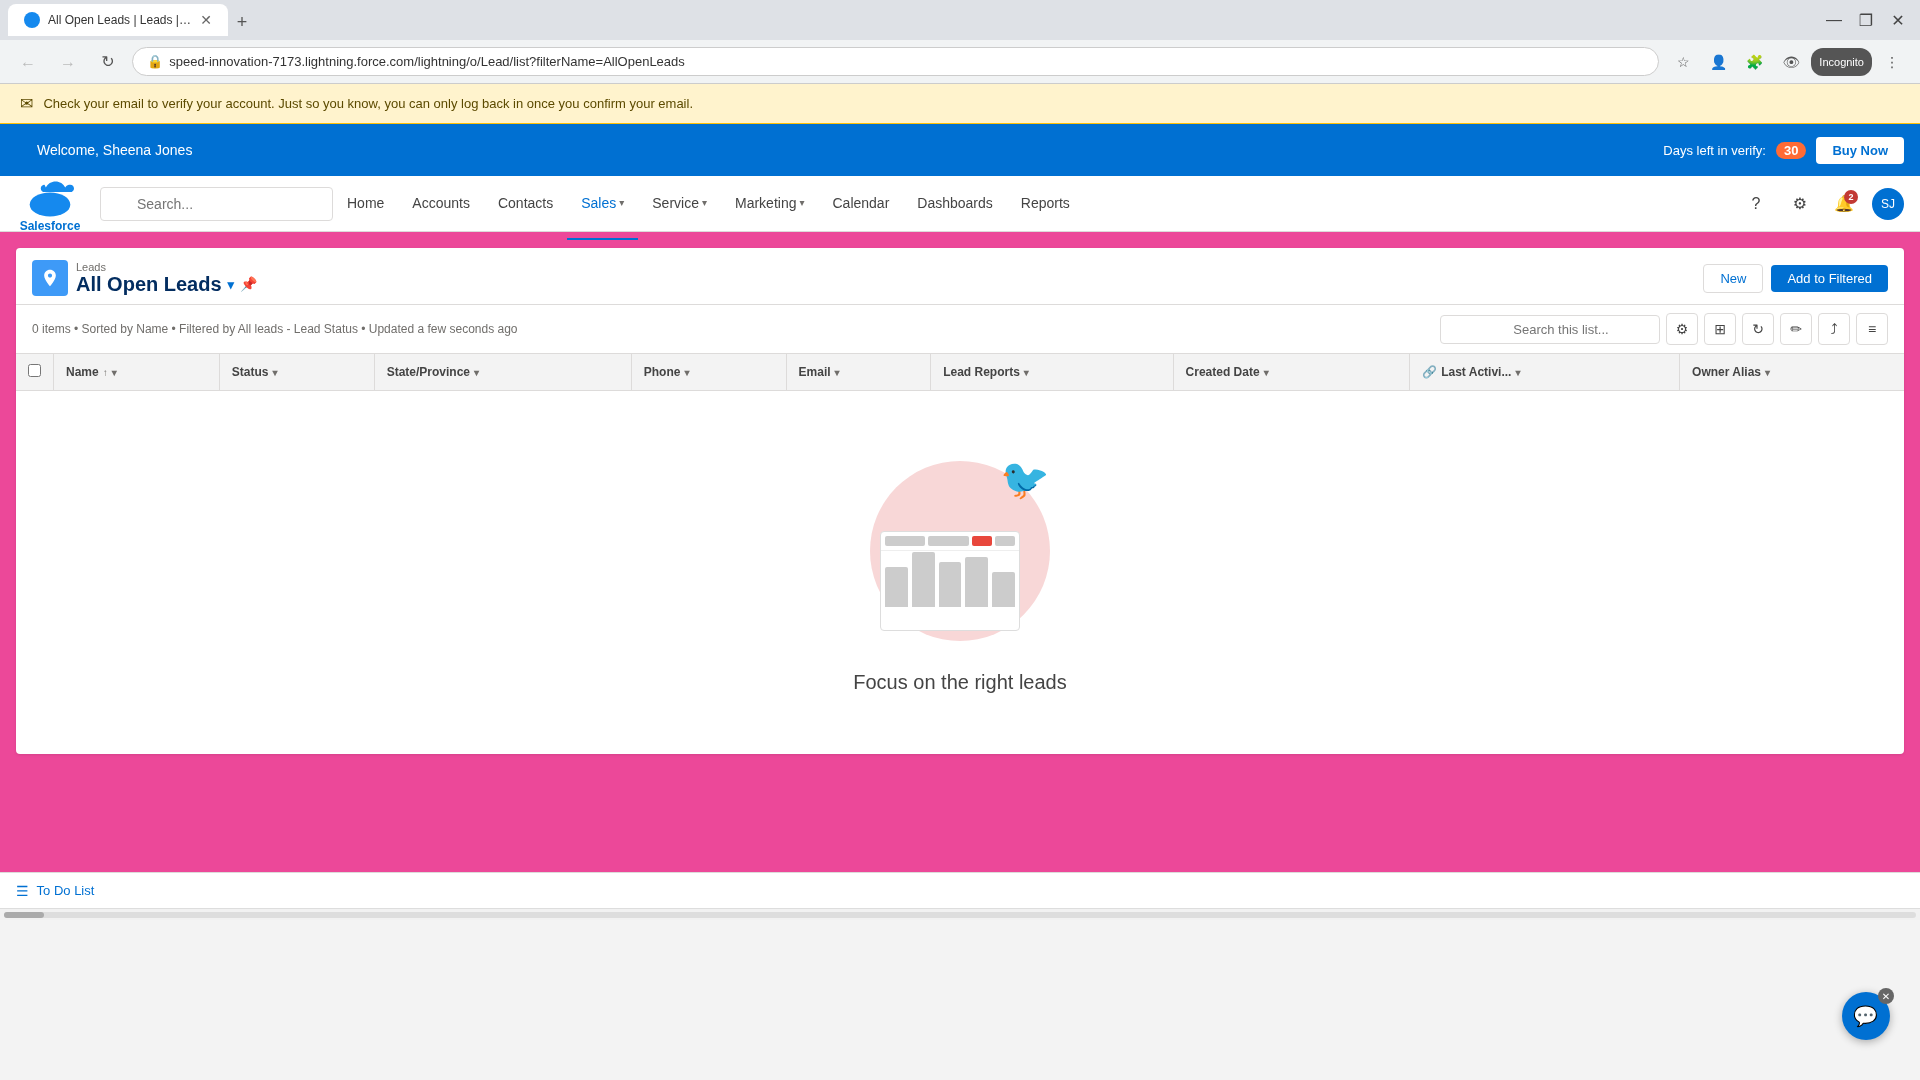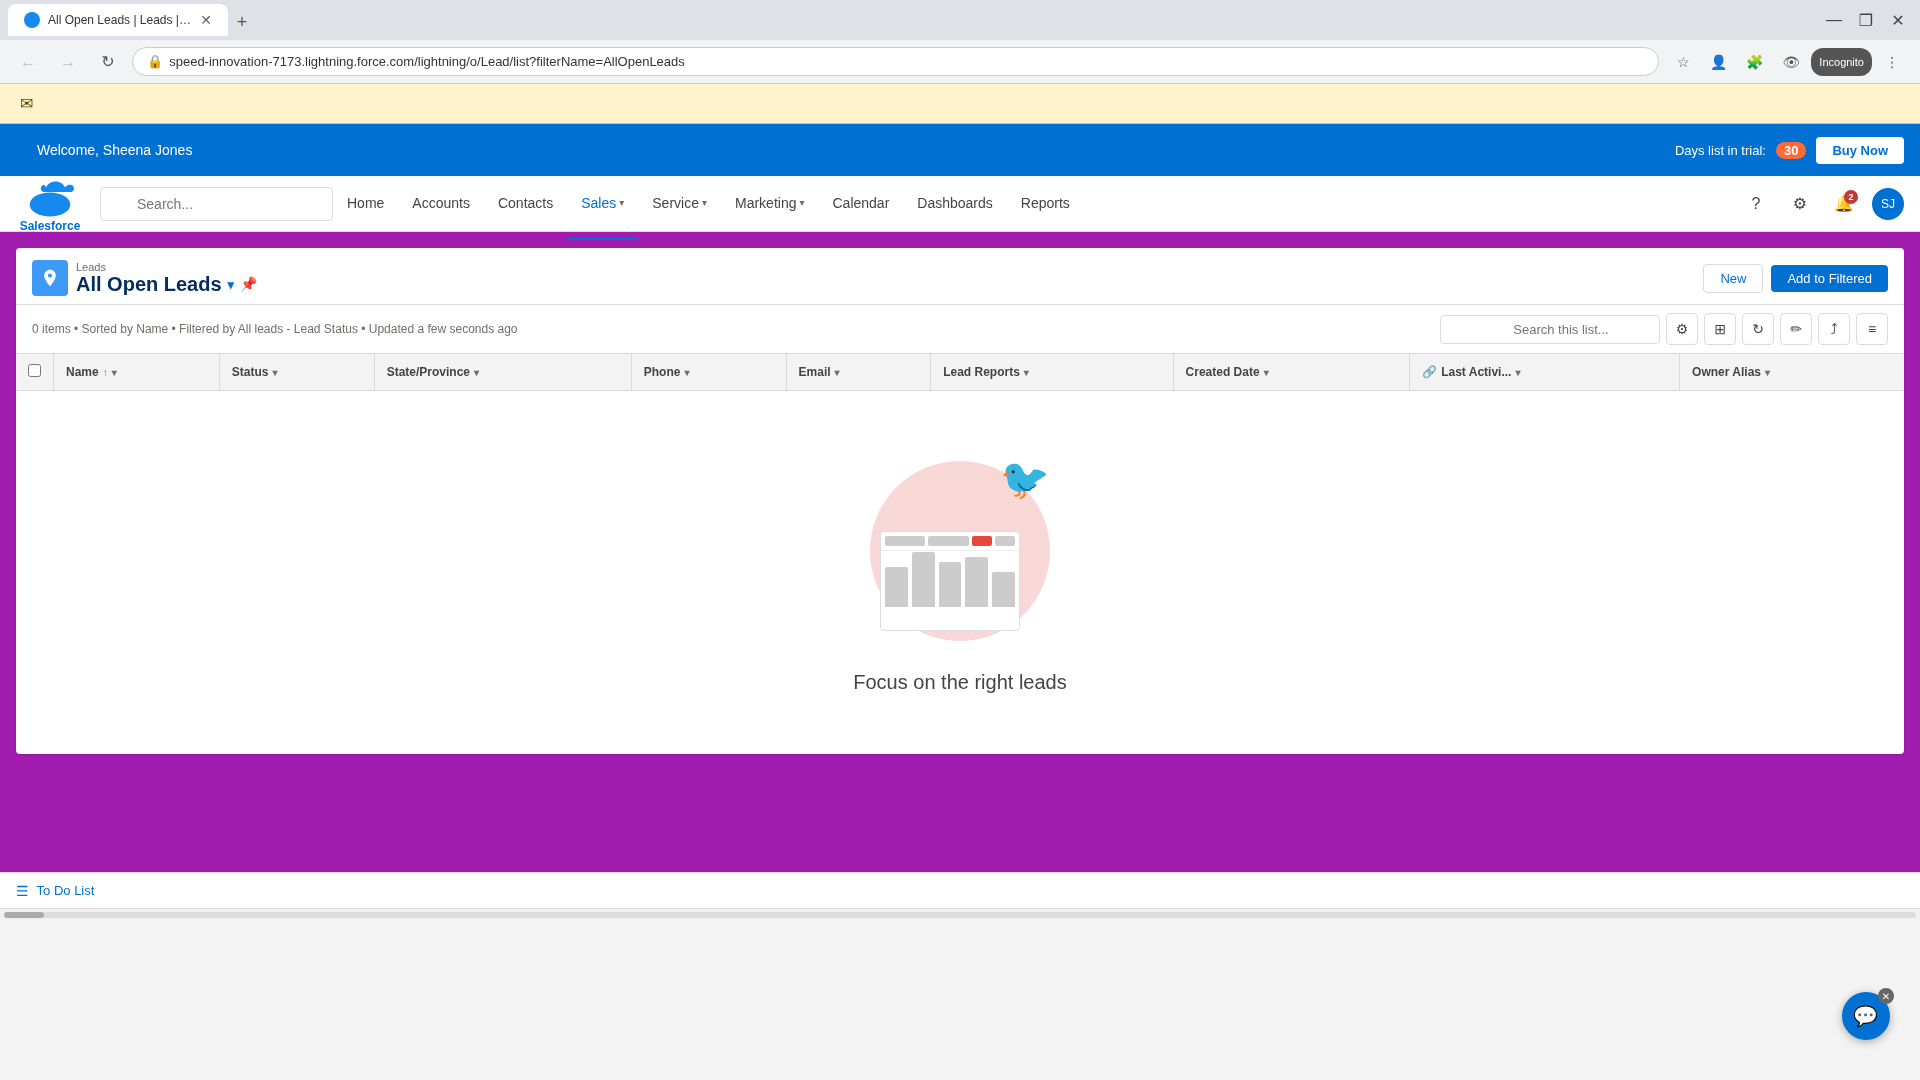--- a/index.html
+++ b/index.html
@@ -53,21 +53,21 @@
     .nav-items { display: flex; align-items: stretch; height: 72px; }
     .nav-item { display: flex; align-items: center; padding: 0 14px; font-size: 14px; color: #444; cursor: pointer; border-bottom: 2px solid transparent; position: relative; }
     .nav-item.active { color: #0070d2; border-bottom: 2px solid #0070d2; }
     .nav-item .chevron { font-size: 10px; margin-left: 3px; color: #706e6b; }
     .nav-icons { display: flex; align-items: center; gap: 12px; margin-left: auto; padding-right: 16px; }
     .nav-icon-btn { width: 32px; height: 32px; border-radius: 50%; background: transparent; border: none; cursor: pointer; font-size: 16px; color: #444; display: flex; align-items: center; justify-content: center; position: relative; }
     .notification-badge { position: absolute; top: 2px; right: 2px; background: #c23934; color: white; border-radius: 50%; width: 14px; height: 14px; font-size: 9px; display: flex; align-items: center; justify-content: center; font-weight: bold; }
     .avatar { width: 32px; height: 32px; border-radius: 50%; background: #0070d2; display: flex; align-items: center; justify-content: center; color: white; font-size: 12px; cursor: pointer; }
 
     
-    .page-content { background: #a21caf; min-height: 640px; padding: 16px; }
+    .page-content { background: #ec4899; min-height: 640px; padding: 16px; }
 
     
     .leads-container { background: white; border-radius: 4px; box-shadow: 0 1px 3px rgba(0,0,0,0.1); }
 
     
     .list-header { padding: 12px 16px 0; border-bottom: 1px solid #dddbda; }
     .list-title-row { display: flex; align-items: center; justify-content: space-between; padding-bottom: 8px; }
     .list-title-left { display: flex; align-items: center; gap: 8px; }
     .list-icon { width: 36px; height: 36px; background: #3e9af7; border-radius: 4px; display: flex; align-items: center; justify-content: center; }
     .list-icon svg { fill: white; width: 20px; height: 20px; }
@@ -162,26 +162,27 @@
       <span class="incognito-badge">Incognito</span>
       <button class="toolbar-action-btn">⋮</button>
     </div>
   </div>
 </div>
 
 <div class="sf-app">
 
   <div class="email-banner">
     <span class="mail-icon">✉</span>
+    <span>Check your email to verify your account. Just so you know, you can only log back in once you confirm your email.</span>
   </div>
 
   <div class="top-nav">
     <span class="welcome-text">Welcome, Sheena Jones</span>
     <div class="trial-area">
-      <span class="trial-text">Days list in trial:</span>
+      <span class="trial-text">Days left in verify:</span>
       <span class="trial-days">30</span>
       <button class="buy-now-btn">Buy Now</button>
     </div>
   </div>
 
   <div class="main-nav">
     <div class="sf-logo-area">
       <svg class="sf-logo" viewBox="0 0 52 38">
         <path class="sf-logo-cloud" d="M21.5 6.5c2-4 6-6.5 10.5-6.5 4.5 0 8.5 2.5 10.5 6.5C44 4 46 3.5 48 3.5c2.2 0 4 1.8 4 4s-1.8 4-4 4h-28c-2.2 0-4-1.8-4-4 0-2 1.5-3.7 3.5-4C19 3 20 2.5 21.5 6.5z" fill="#1589EE"></path>
         <ellipse cx="26" cy="25" rx="22" ry="13" fill="#1589EE"></ellipse>

